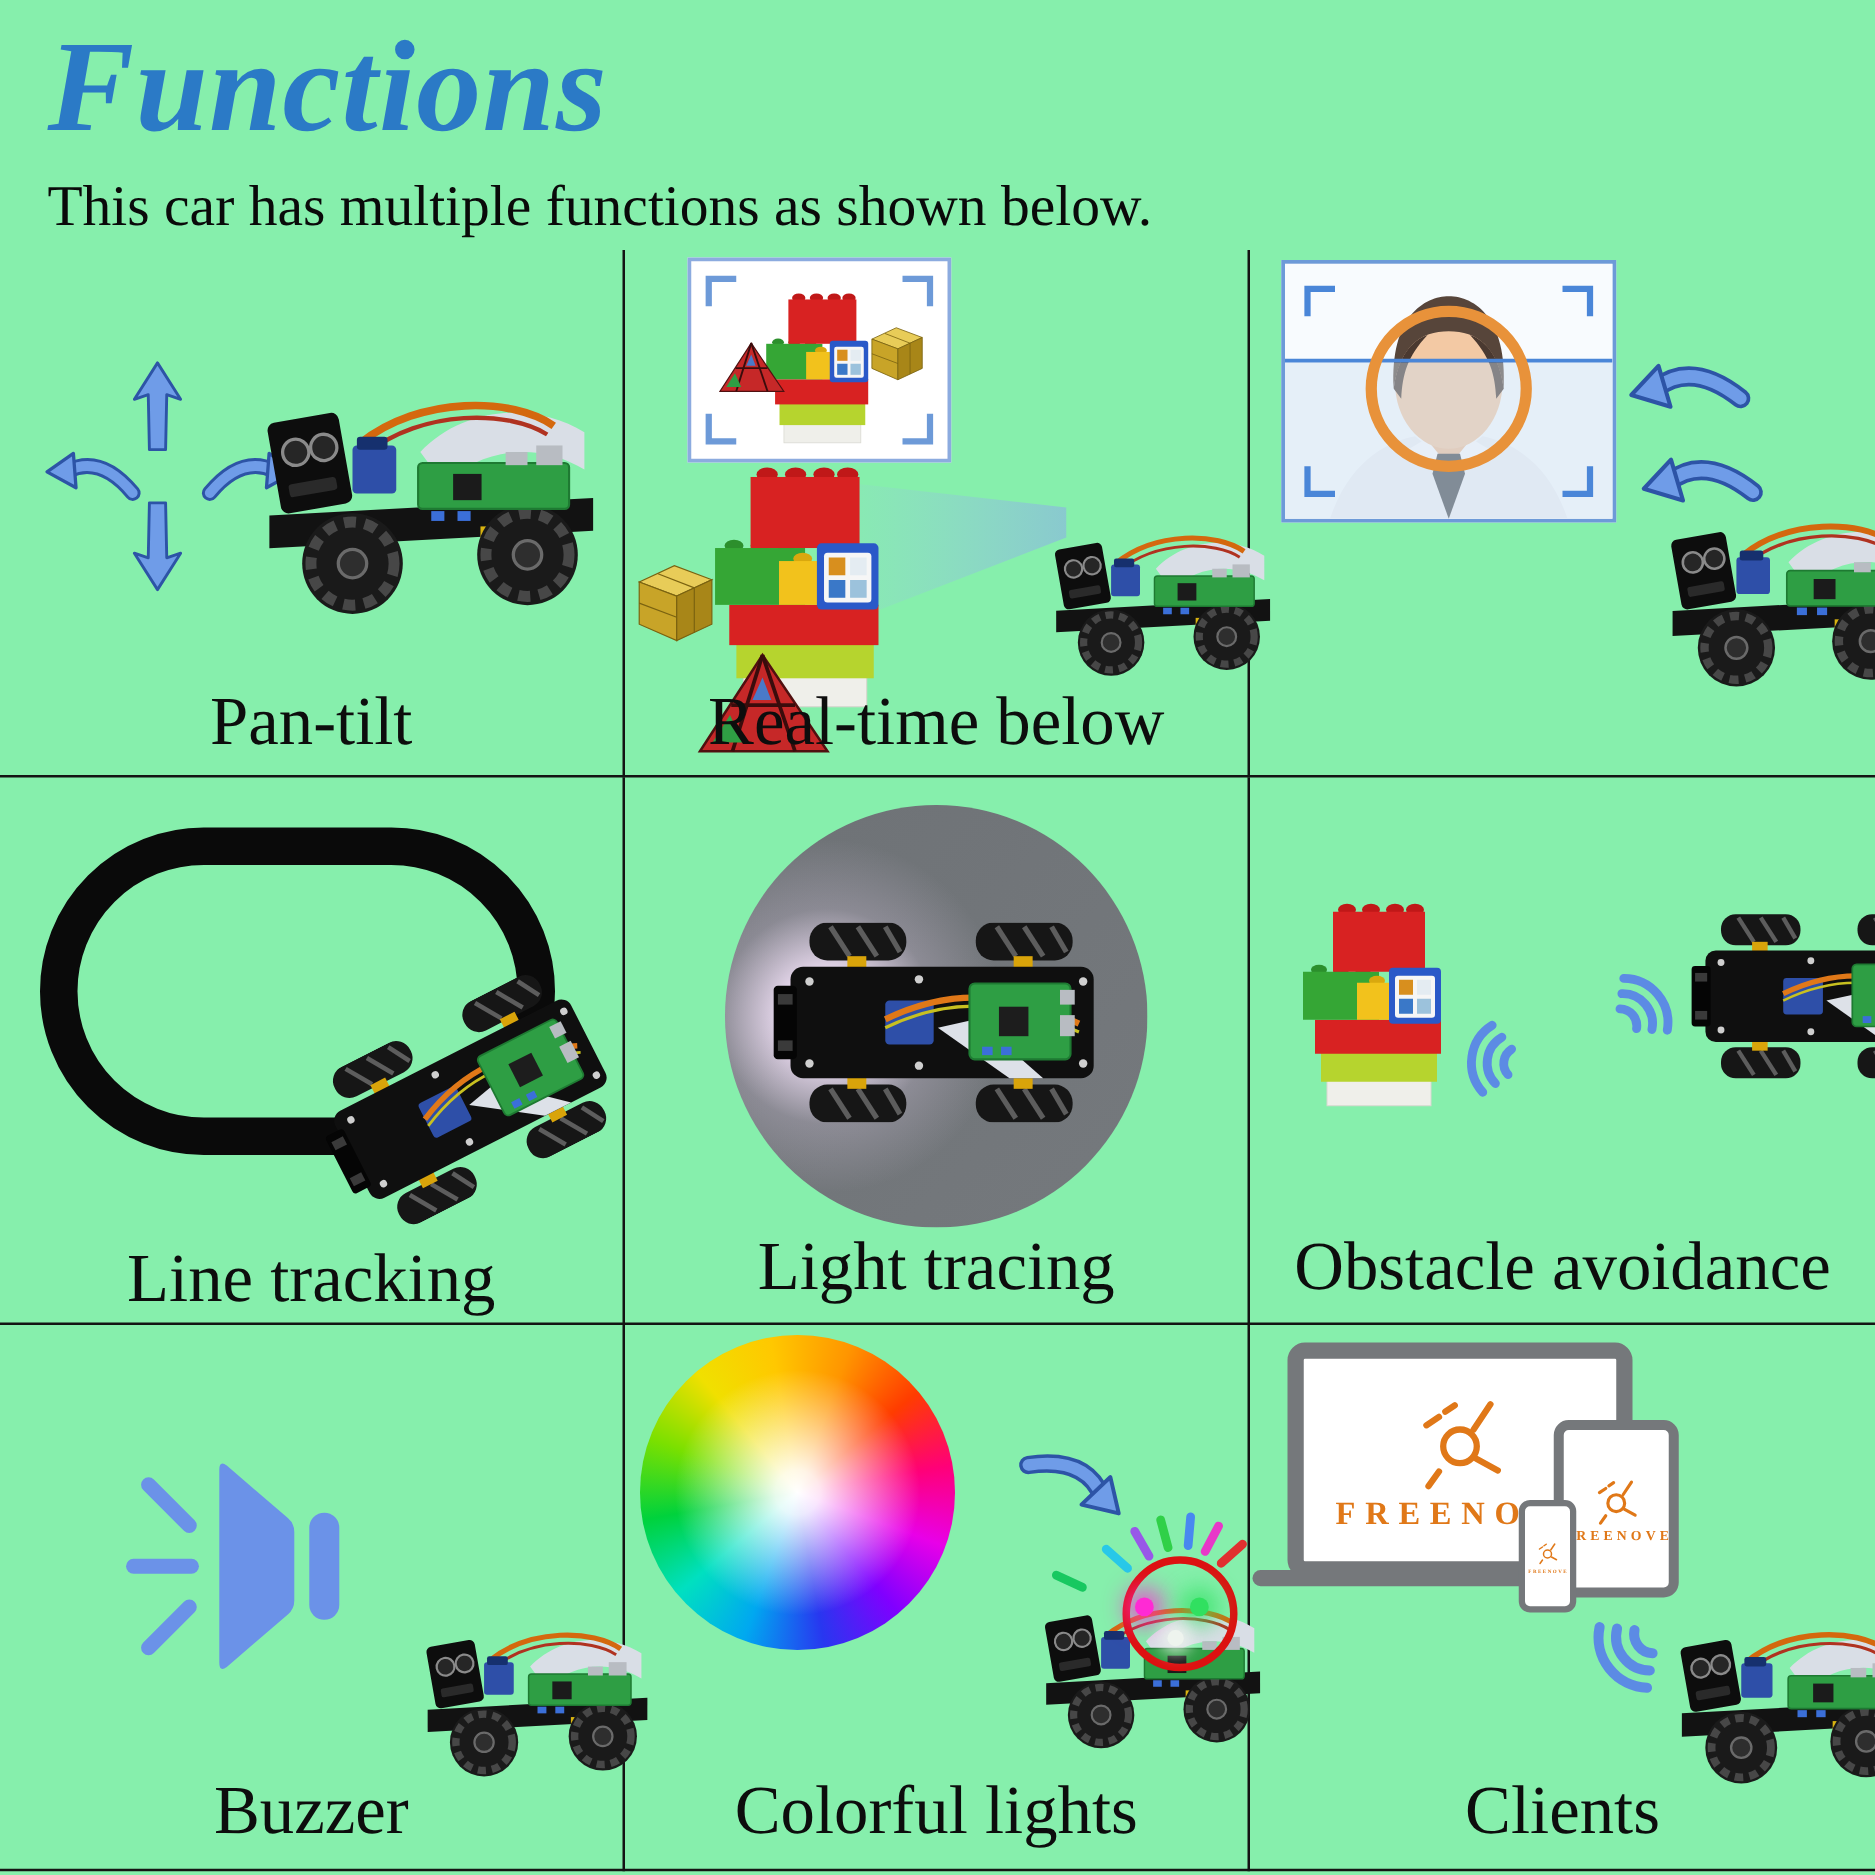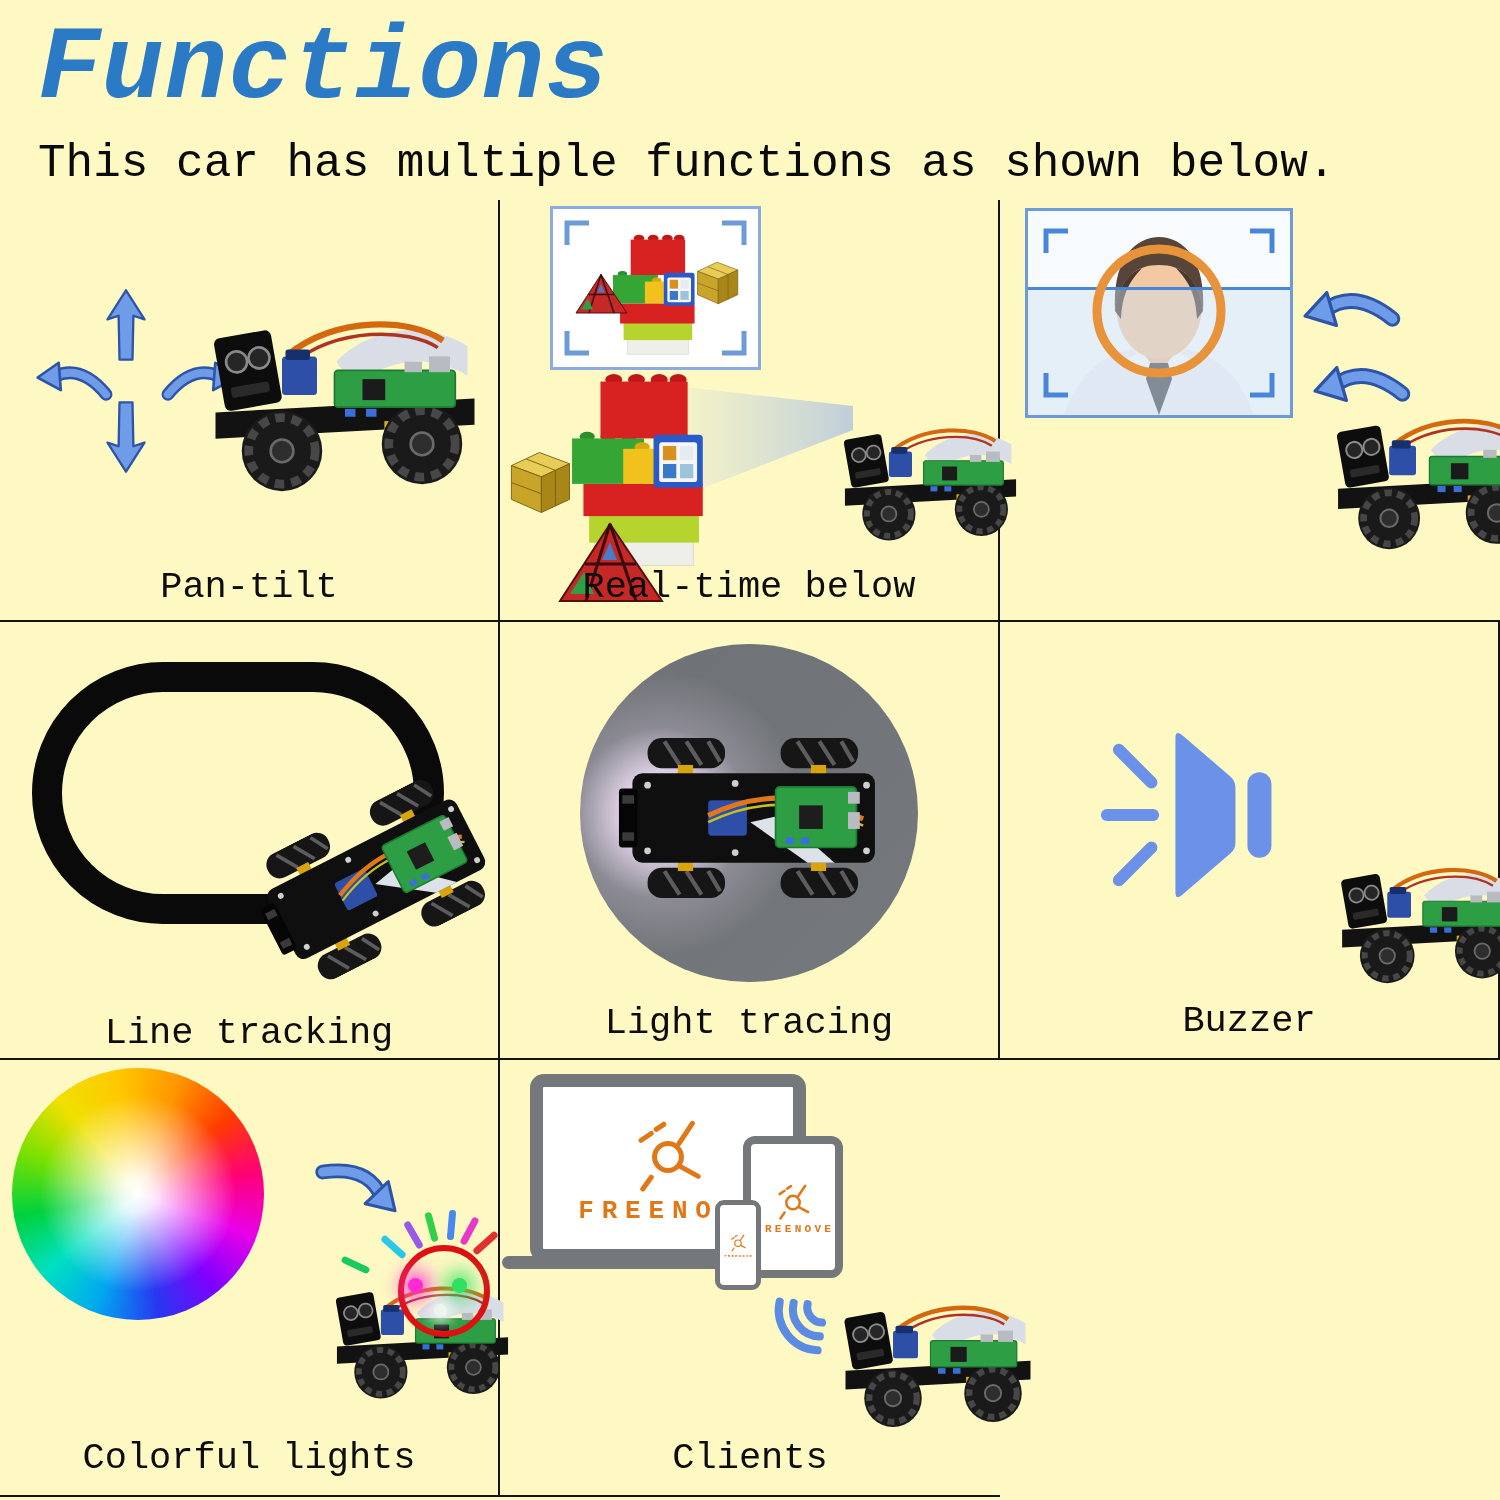--- a/index.html
+++ b/index.html
@@ -1,27 +1,27 @@
 <!DOCTYPE html>
 <html><head>
 <meta charset="utf-8">
 <style>
   html,body{margin:0;padding:0;background:#fff;}
-  .canvas{position:relative;width:1500px;height:1500px;background:#fef9c3;overflow:hidden;
-          font-family:Liberation Mono, monospace;}
+  .canvas{position:relative;width:1500px;height:1500px;background:#86efac;overflow:hidden;
+          font-family:Liberation Serif, serif;}
   .abs{position:absolute;}
   .title{position:absolute;left:38px;top:10px;font-size:104px;font-weight:bold;font-style:italic;
          color:#2b7ac6;letter-spacing:1px;}
   .subtitle{position:absolute;left:38px;top:138px;font-size:46px;color:#0a0a0a;}
   .grid{position:absolute;left:0;top:200px;width:1500px;height:1297px;display:grid;
         grid-template-columns:500px 500px 500px;grid-template-rows:422px 438px 437px;}
   .cell{position:relative;border-right:2px solid #141414;border-bottom:2px solid #141414;
         box-sizing:border-box;}
   .cell.last{border-right:none;}
-  .caption{position:absolute;left:0;right:0;bottom:8px;text-align:center;font-size:37px;
+  .caption{position:absolute;left:0;right:0;bottom:8px;text-align:center;font-size:55px;
            color:#0d0d0d;z-index:30;}
   
   .vframe{position:absolute;background:#fff;border:3px solid #8cabdf;}
   .faceframe{position:absolute;border:3px solid #6d9ad8;background:#f8fbfe;}
   
   .colorwheel{position:absolute;border-radius:50%;
     background:
       radial-gradient(circle, #ffffff 0%, rgba(255,255,255,.9) 10%, rgba(255,255,255,0) 55%),
       conic-gradient(from 20deg,#ff9500,#ff3c00,#ff0078,#e800e8,#8000ff,#2837f0,#00a8f0,#00e0c0,#00d23c,#7ae000,#f0e000,#ffc800,#ff9500);}
   
@@ -335,20 +335,35 @@
     </div>
 
     <div class="cell">
       <div class="lightcircle" style="left:80px;top:22px;width:338px;height:338px"></div>
       <svg class="abs" style="left:108px;top:116px;width:288px;height:160px">
           <use href="#car-top"></use>
         </svg>
       <div class="caption" style="bottom:14px">Light tracing</div>
     </div>
 
+    <div class="cell last">
+      <svg class="abs" style="left:28px;top:78px;width:152px;height:198px">
+          <use href="#lego-stack"></use>
+        </svg>
+      <svg class="abs" style="left:168px;top:190px;width:58px;height:72px;transform:scaleX(-1) rotate(-8deg)">
+          <use href="#wifi"></use>
+        </svg>
+      <svg class="abs" style="left:282px;top:150px;width:58px;height:72px;transform:rotate(-40deg)">
+          <use href="#wifi"></use>
+        </svg>
+      <svg class="abs" style="left:345px;top:105px;width:235px;height:140px">
+          <use href="#car-top"></use>
+        </svg>
+      <div class="caption" style="bottom:14px">Obstacle avoidance</div>
+    </div>
 
     <div class="cell">
       <svg class="abs" style="left:100px;top:104px;width:180px;height:178px">
           <use href="#speaker"></use>
         </svg>
       <svg class="abs" style="left:335px;top:200px;width:190px;height:200px">
           <use href="#car-side" preserveAspectRatio="none" width="190" height="200"></use>
         </svg>
       <div class="caption" style="bottom:16px">Buzzer</div>
     </div>

